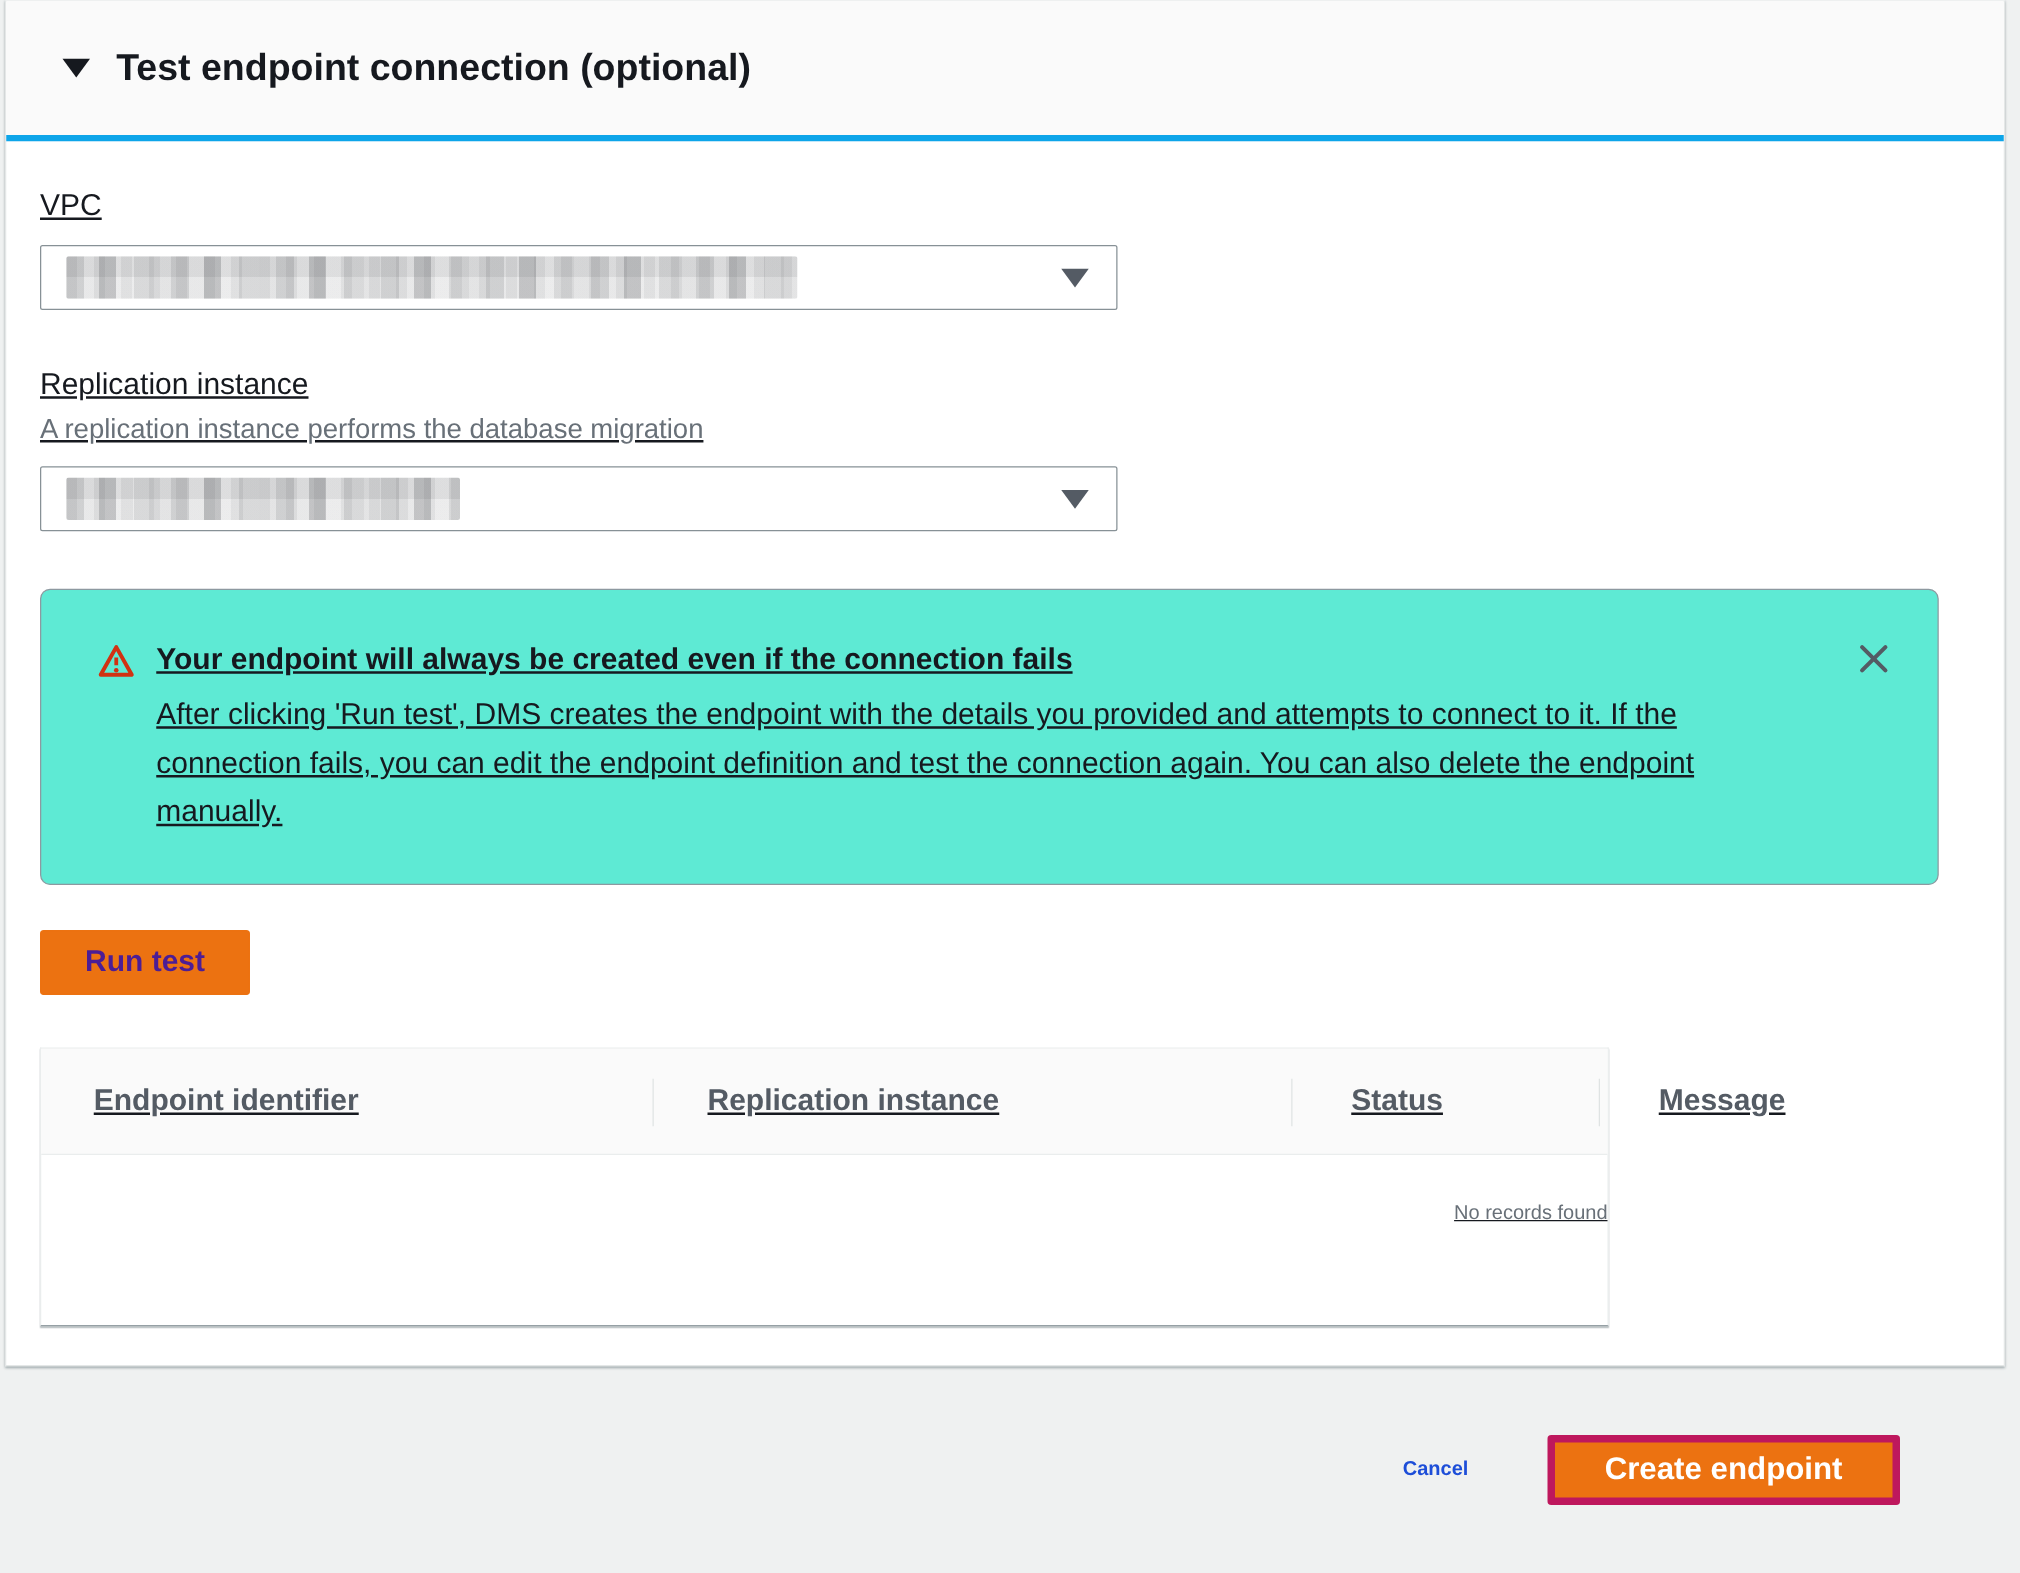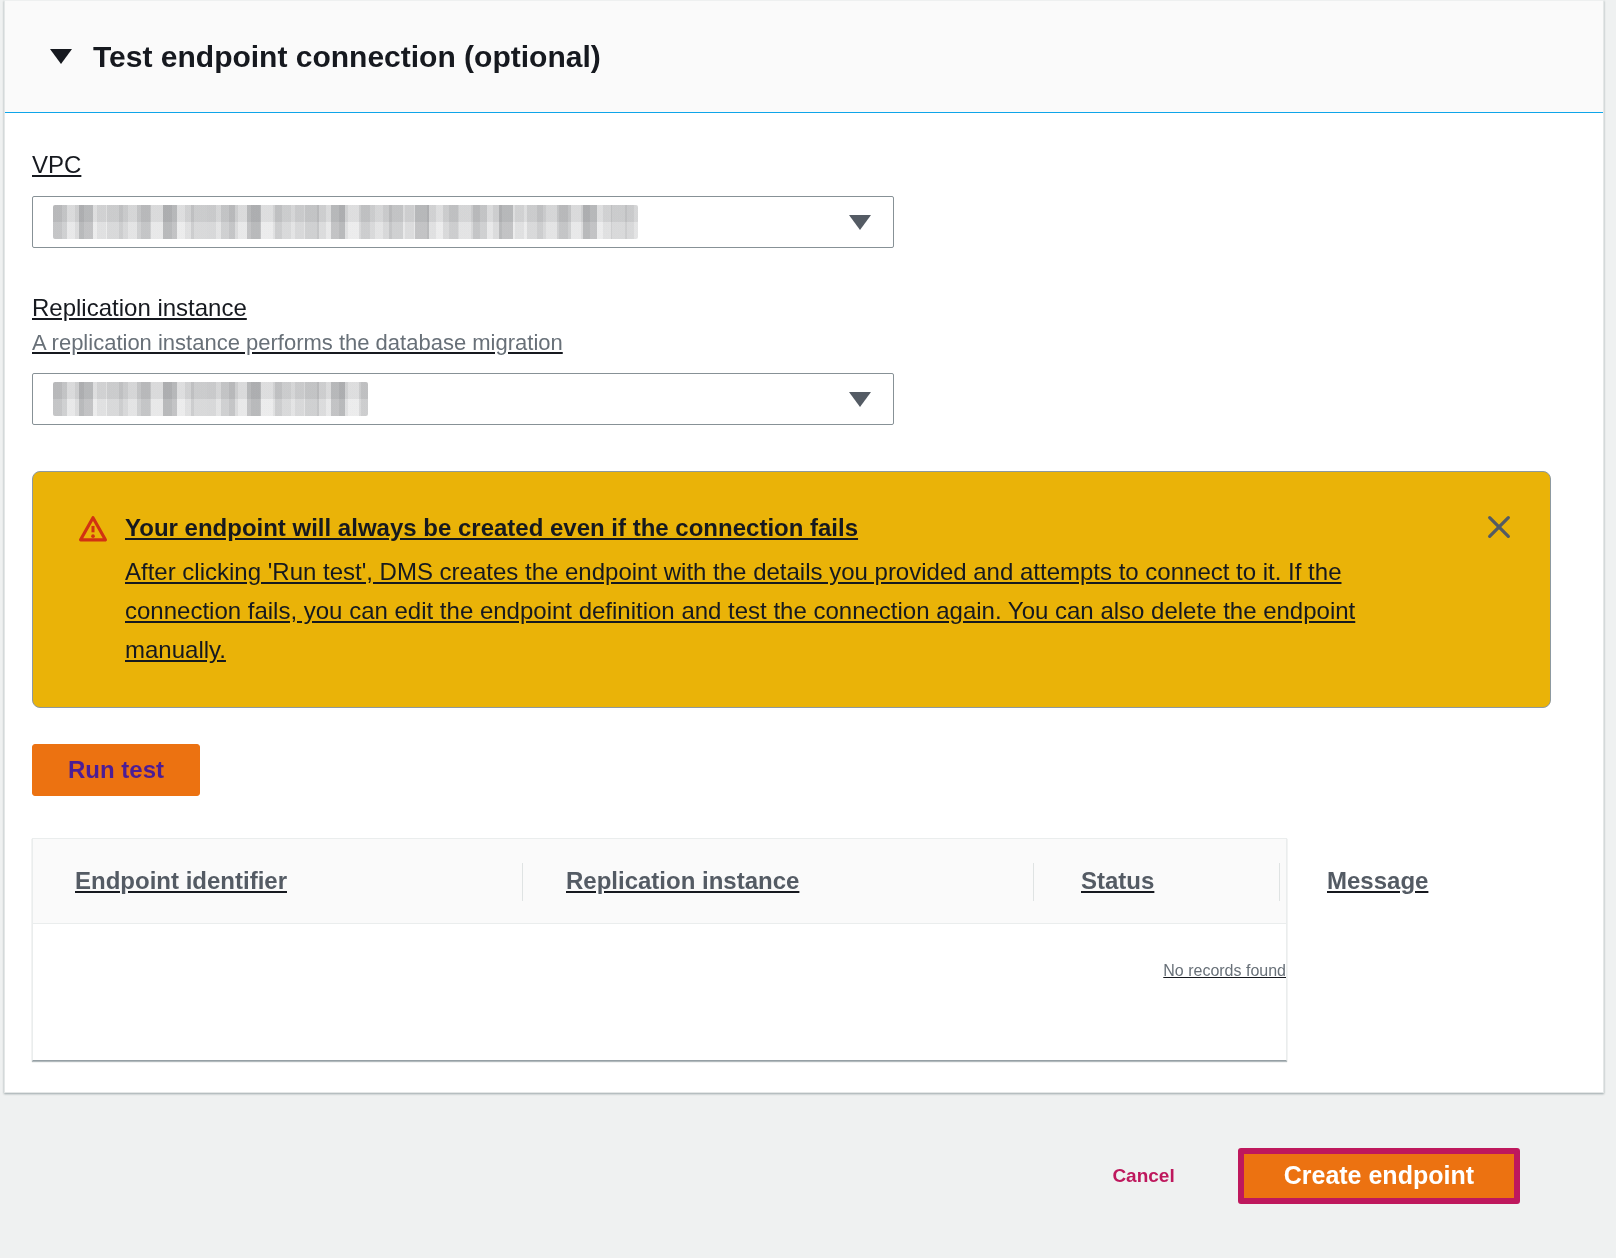--- a/index.html
+++ b/index.html
@@ -16,21 +16,21 @@
     margin: 0 12px 0 4px;
     height: 1093px;
     background: #ffffff;
     border: 1px solid #e4e7e7;
     border-top-color: #eef0f0;
     box-shadow: 0 1px 2px 0 rgba(0,28,36,.35);
   }
   .panel-header {
     height: 112px;
     background: #fafafa;
-    border-bottom: 1px solid #0ea5e9;
+    border-bottom: 5px solid #0ea5e9;
     display: flex;
     align-items: center;
     padding-left: 45px;
     cursor: pointer;
   }
   .caret-down {
     width: 0; height: 0;
     border-left: 11px solid transparent;
     border-right: 11px solid transparent;
     border-top: 15px solid #16191f;
@@ -80,21 +80,21 @@
   .redacted.vpc { width: 585px; }
   .redacted.ri  { width: 315px; }
   .field { margin-bottom: 46px; }
 
   
   .alert {
     margin-top: 42px;
     width: 1519px;
     border: 1px solid #8d99a0;
     border-radius: 8px;
-    background: #eab308;
+    background: #5eead4;
     position: relative;
     padding: 41px 80px 38px 45px;
     display: flex;
     align-items: flex-start;
   }
   .alert-icon { flex: 0 0 auto; margin: 2px 17px 0 0; }
   .alert-title {
     font-size: 24px; font-weight: 700; color: #16191f;
     line-height: 30px;
   }
@@ -172,22 +172,22 @@
   .footer {
     height: 165px;
     display: flex;
     align-items: center;
     justify-content: flex-end;
     padding-right: 96px;
   }
   .btn-link {
     background: none; border: none;
     font-family: "Liberation Sans", sans-serif;
-    font-size: 19px; font-weight: 700;
-    color: #be185d;
+    font-size: 16px; font-weight: 700;
+    color: #1d4ed8;
     margin-right: 63px;
     cursor: pointer;
   }
   .btn-create {
     height: 56px;
     padding: 0 40px;
     background: #ec7211;
     border: 6px solid #be185d;
     border-radius: 3px;
     color: #ffffff;

